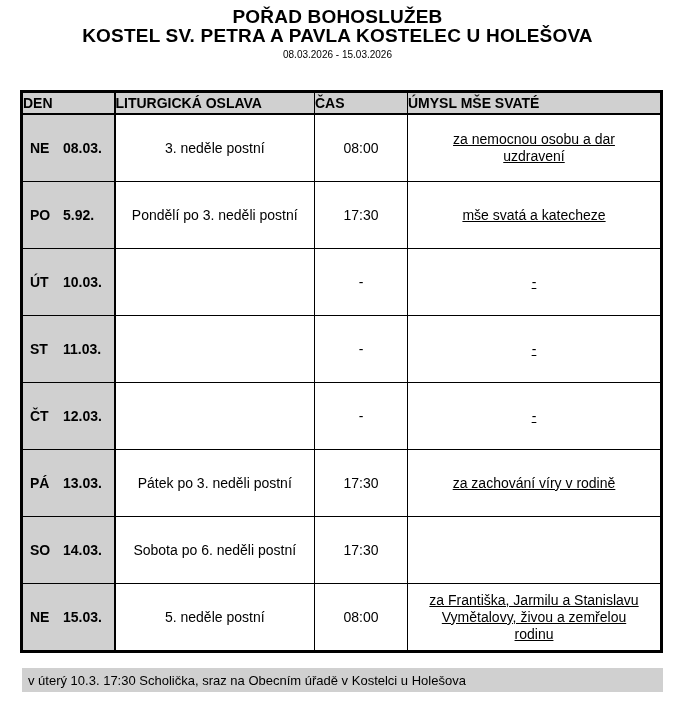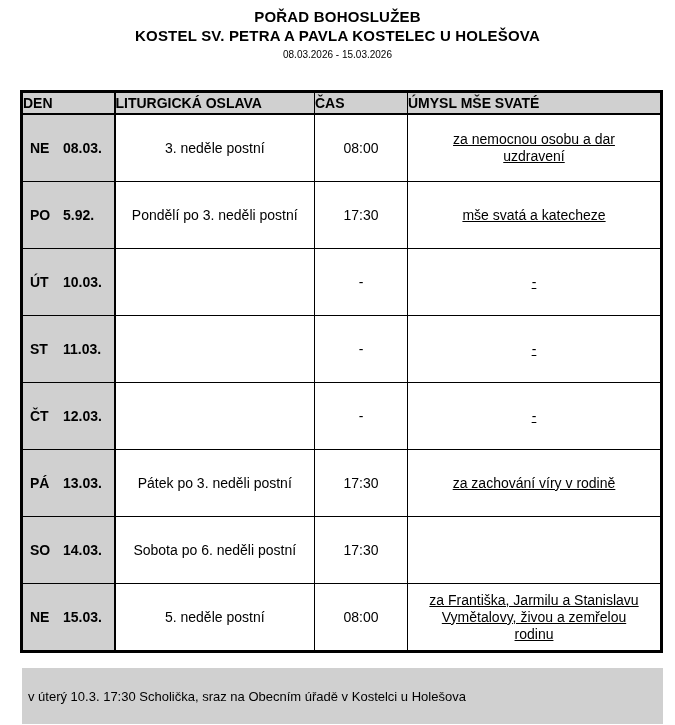--- a/index.html
+++ b/index.html
@@ -8,21 +8,21 @@
   }
   html,body{margin:0;padding:0;}
   body{
     width:675px;height:725px;
     background:#ffffff;color:#000;
     font-family:"Liberation Sans", sans-serif;
     overflow:hidden;
   }
   .titles{text-align:center;padding-top:7px;}
   .title-main,.title-sub{
-    font-size:15px;font-weight:bold;line-height:19px;letter-spacing:.2px;
+    font-size:19px;font-weight:bold;line-height:19px;letter-spacing:.2px;
   }
   .date-range{font-size:10px;line-height:20px;}
   table.schedule{
     border-collapse:collapse;table-layout:fixed;
     width:640px;margin:25px 0 0 20px;
     border:3px solid var(--border-black);
   }
   col.c-day{width:93px;}
   col.c-cel{width:200px;}
   col.c-time{width:93px;}
@@ -42,21 +42,21 @@
   }
   .schedule th:first-child,
   .schedule td:first-child{border-right:2px solid var(--border-black);}
   td.day-cell{
     background:var(--cell-gray);
     font-weight:bold;text-align:left;padding-left:7px;
   }
   .day-abbr{display:inline-block;min-width:23px;margin-right:10px;}
   td.intention-cell{white-space:pre-line;padding:2px 6px;text-decoration:underline;}
   .note{
-    margin:15px 0 0 22px;width:641px;height:56px;
+    margin:15px 0 0 22px;width:641px;height:24px;
     background:var(--cell-gray);
     box-sizing:border-box;
     display:flex;align-items:center;
     padding-left:6px;font-size:13px;
   }
 </style>
 </head>
 <body>
 
 <div class="page">

